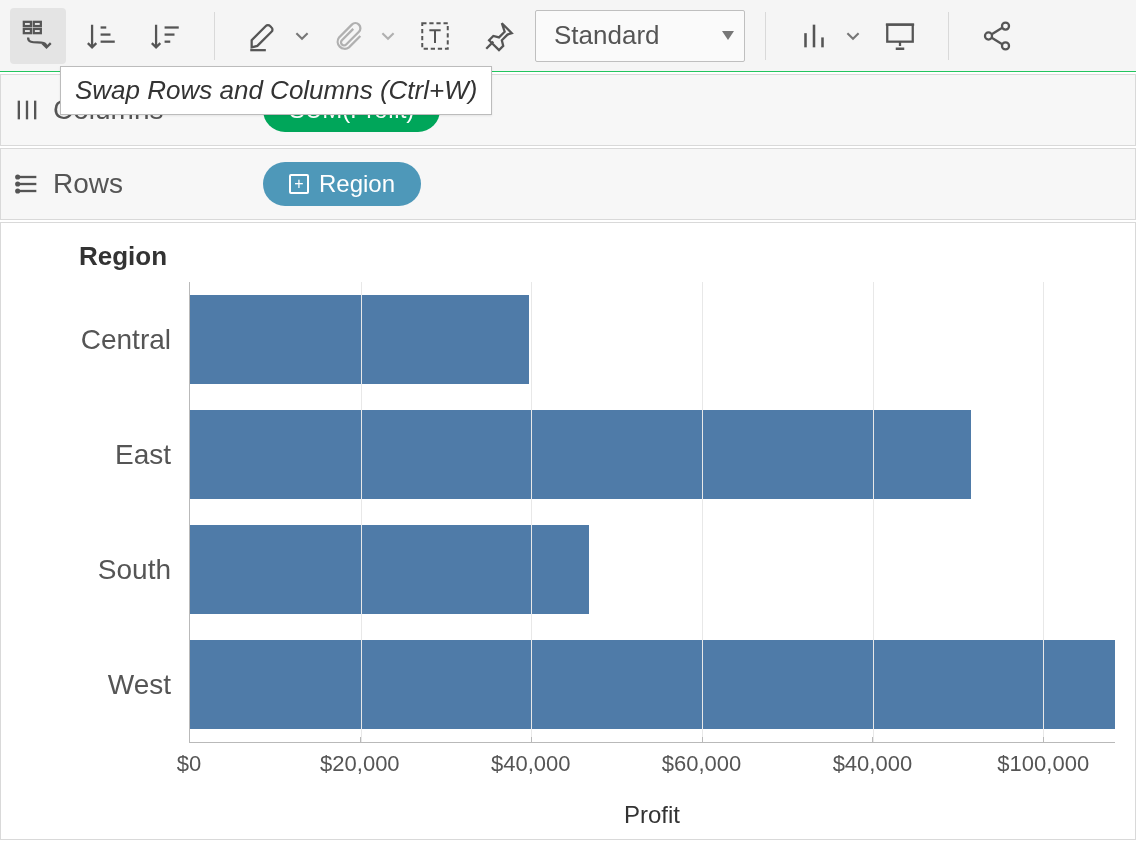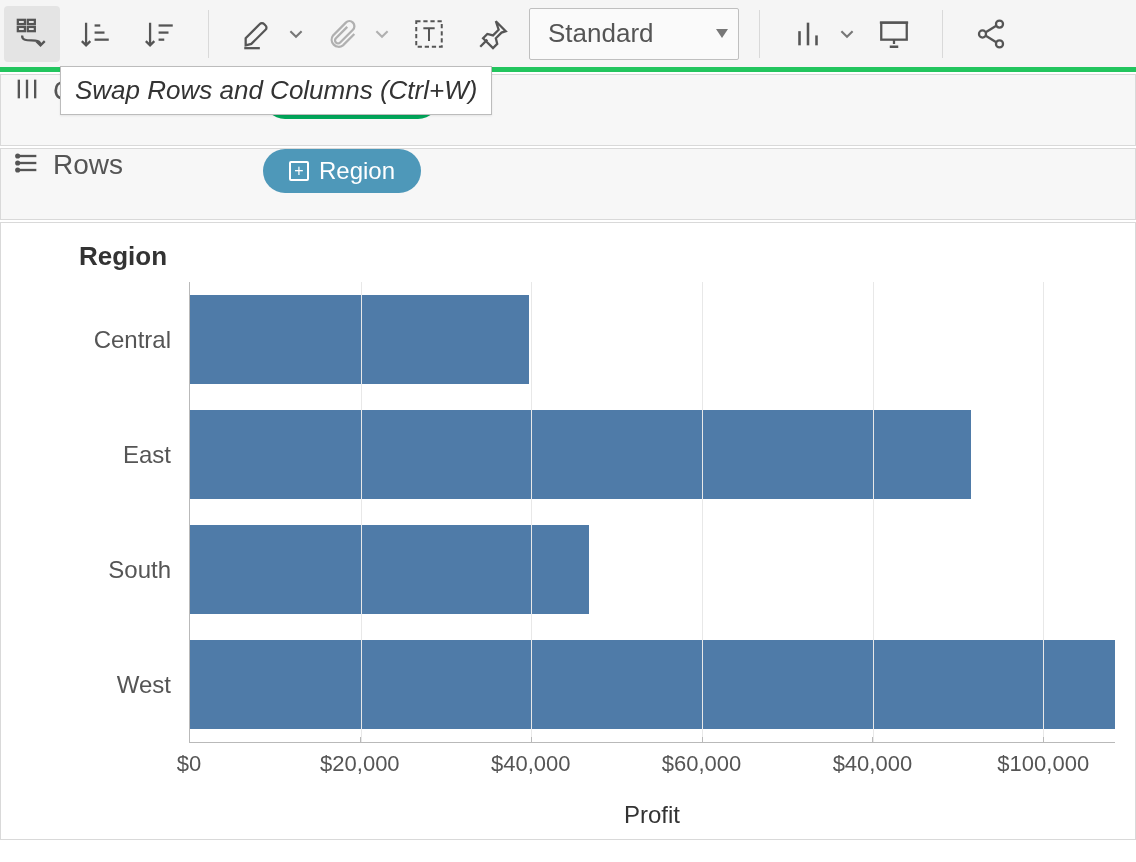--- a/index.html
+++ b/index.html
@@ -11,23 +11,23 @@
     color: #333;
     position: relative;
   }
 
   
   .toolbar {
     height: 72px;
     background: #f5f5f5;
     display: flex;
     align-items: center;
-    padding: 0 4px;
+    padding: 0 10px;
     gap: 8px;
-    border-bottom: 5px solid #22c55e;
+    border-bottom: 1px solid #22c55e;
     position: relative;
   }
   .tb-btn {
     width: 56px;
     height: 56px;
     border-radius: 4px;
     display: flex;
     align-items: center;
     justify-content: center;
     color: #555;
@@ -64,21 +64,21 @@
     font-size:26px;
     color:#333;
     box-shadow:0 1px 2px rgba(0,0,0,.08);
     white-space:nowrap;
     z-index:5;
     font-style:italic;
   }
 
   
   .shelf {
-    display:flex; align-items:flex-start;
+    display:flex; align-items:center;
     height:72px;
     border:1px solid #d9d9d9;
     background:#f7f7f7;
     padding-left:12px;
     margin-top:2px;
   }
   .shelf .shelf-icon { color:#555; margin-right:12px; }
   .shelf .shelf-icon svg { width:28px; height:28px; display:block;}
   .shelf-label { font-size:28px; color:#555; width:210px; }
   .pill {
@@ -106,21 +106,21 @@
   }
   .plot-row {
     display:flex; align-items:stretch;
   }
   .plot-ylabels {
     width:168px;
     display:flex; flex-direction:column;
   }
   .plot-ylabels .ycell {
     flex:1; display:flex; align-items:center; justify-content:flex-end;
-    padding-right:18px; font-size:24px; color:#555;
+    padding-right:18px; font-size:28px; color:#555;
   }
   .plot-area {
     position:relative; flex:1; height:460px;
     border-left:1px solid #b9b9b9;
   }
   .grid-v {
     position:absolute; top:0; bottom:0; width:0;
     border-left:1px solid #e8e8e8;
   }
   .bars {

